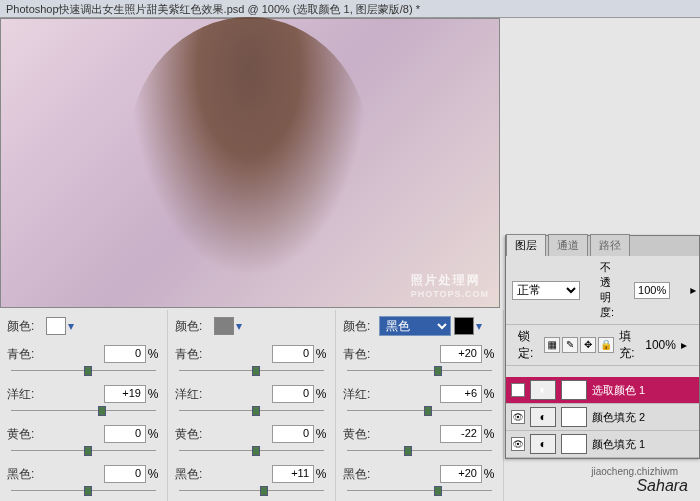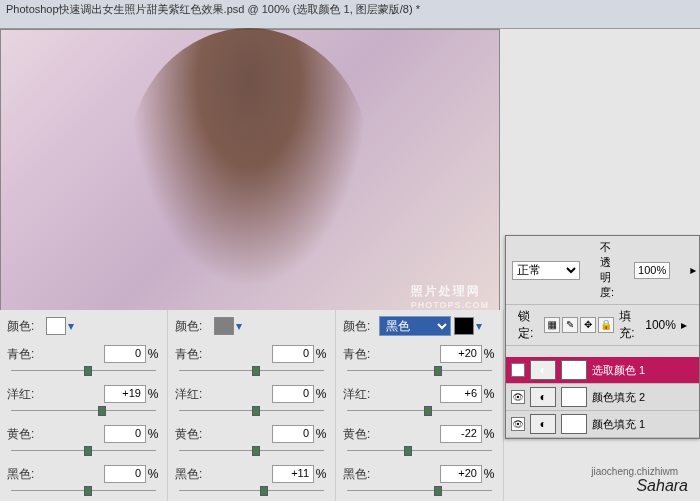--- a/index.html
+++ b/index.html
@@ -1,17 +1,17 @@
 <!DOCTYPE html>
 <html><head>
 <meta charset="utf-8">
 <style>
   * { margin: 0; padding: 0; box-sizing: border-box; font-family: "SimSun", sans-serif; font-size: 12px; }
   body { width: 700px; height: 501px; background: #e6e6e6; overflow: hidden; position: relative; }
-  .title-bar { background: #d4d8e0; height: 29px; padding: 2px 6px 0 6px; border-bottom: 1px solid #999; font-size: 11px; color: #333; }
+  .title-bar { background: #d4d8e0; height: 18px; padding: 2px 6px 0 6px; border-bottom: 1px solid #999; font-size: 11px; color: #333; }
   .canvas { width: 500px; height: 290px; background: linear-gradient(135deg, #e8d5e0 0%, #d8c0d5 25%, #c8b0c8 50%, #d8c5d0 75%, #e8d8d5 100%); position: relative; border: 1px solid #888; }
   .canvas::after { content: ""; position: absolute; right: 130px; bottom: 30px; width: 240px; height: 260px; background: radial-gradient( ellipse at 50% 20%, #5a3a28 0%, #6b4530 30%, transparent 70% ); opacity: 0.8; border-radius: 50% 50% 40% 40%; }
   .watermark { position: absolute; right: 10px; bottom: 8px; color: rgba(255,255,255,0.75); font-size: 18px; font-weight: bold; letter-spacing: 2px; }
   .watermark .sub { font-size: 9px; display:block; letter-spacing: 1px; opacity:0.8; }
   .panels-row { display: flex; position: absolute; top: 310px; left: 0; width: 700px; }
   .sc-panel { width: 168px; background: #e6e6e6; padding: 6px 7px; border-right: 1px solid #ccc; }
   .sc-row { display: flex; align-items: center; height: 20px; margin-bottom: 8px; }
   .sc-label { width: 36px; color: #333; }
   .color-combo { display: flex; align-items: center; }
   .color-combo select { height: 20px; width: 72px; border: 1px solid #7a98bf; background: #fff; font-size: 12px; padding-left: 2px; }
@@ -202,20 +202,25 @@
       </div>
       <div class="sc-row" style="height: 10px; margin-top: -6px;">
         <div class="slider">
           <span class="thumb" style="left:60%"></span>
         </div>
       </div>
     </div>
   </div>
 
 <div class="layers-panel">
+  <div class="lp-tabs">
+    <div class="lp-tab">图层</div>
+    <div class="lp-tab inactive">通道</div>
+    <div class="lp-tab inactive">路径</div>
+  </div>
   <div class="lp-row1">
     <select><option>正常</option></select>
     <span class="lbl">不透明度:</span>
     <span class="val">100%</span>
     <span>▸</span>
   </div>
   <div class="lp-row2">
     <span>锁定:</span>
     <span class="icons">
       <span class="ic">▦</span>

